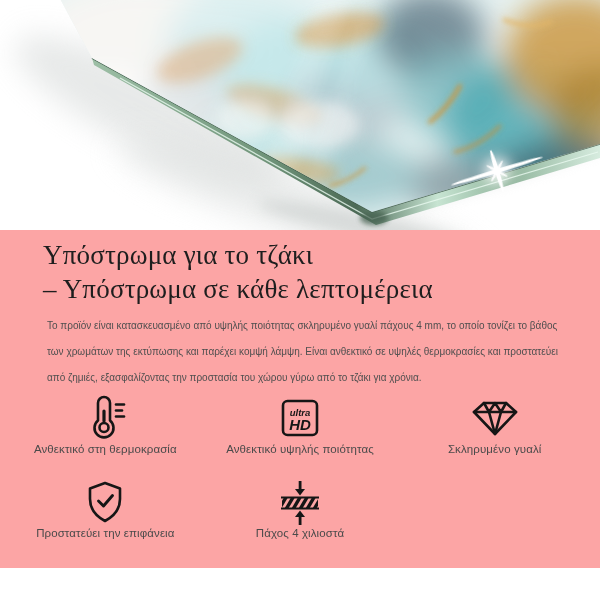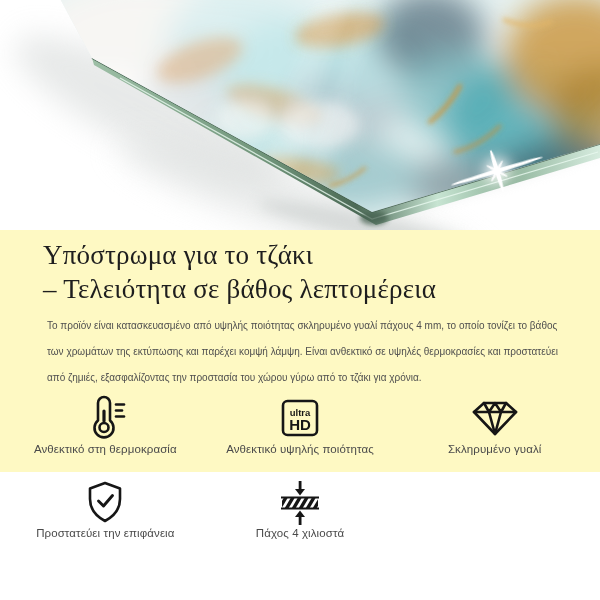--- a/index.html
+++ b/index.html
@@ -1,41 +1,41 @@
 <!DOCTYPE html>
 <html lang="el"><head>
 <meta charset="utf-8">
 <style>
   html,body{margin:0;padding:0;background:#ffffff;}
   body{
     width:600px;height:600px;overflow:hidden;
     font-family:"Liberation Sans","DejaVu Sans",sans-serif;
     -webkit-font-smoothing:antialiased;
   }
-  .page{width:600px;height:472px;background:#fef9c3;position:relative;}
+  .page{width:600px;height:568px;background:#fca5a5;position:relative;}
   .hero{width:600px;height:230px;overflow:hidden;position:relative;background:#ffffff;}
   .hero svg{display:block;}
   .content{padding:0 36px 0 43px;}
   .title{
     font-family:"Liberation Serif","DejaVu Serif",serif;
     font-weight:400;
     font-size:27px;line-height:34px;
     color:#1e1e1e;margin:8px 0 0;letter-spacing:.2px;
   }
   .title .t-line{display:block;}
   .desc{
     font-size:10px;line-height:26px;color:#4f4f4f;
     margin:7px 4px 0;max-width:527px;
   }
   .features{
     display:grid;grid-template-columns:repeat(3,1fr);
     margin:2px 8px 0;row-gap:22px;
   }
   .feature{text-align:center;}
-  .feature-icon{height:50px;display:flex;align-items:center;justify-content:center;}
+  .feature-icon{height:50px;display:flex;align-items:center;justify-content:center;font-style:italic;}
   .feature-label{font-size:11.5px;color:#4a4a4a;letter-spacing:.1px;}
   .ico{stroke:#161616;fill:none;stroke-width:2.6;stroke-linecap:round;stroke-linejoin:round;}
   .ico-fill{fill:#161616;stroke:none;}
   .badge-txt{font-family:"Liberation Sans","DejaVu Sans",sans-serif;font-weight:700;fill:#161616;}
 </style>
 </head>
 <body>
 
 <div class="page">
 
@@ -123,21 +123,21 @@
         <ellipse rx="12" ry="1.4" transform="rotate(45)" fill="#ffffff" opacity="0.9"></ellipse>
         <ellipse rx="12" ry="1.4" transform="rotate(-45)" fill="#ffffff" opacity="0.9"></ellipse>
         <circle r="3" fill="#ffffff"></circle>
       </g>
     </svg>
   </div>
 
   <div class="content">
     <h1 class="title">
       <span class="t-line">Υπόστρωμα για το τζάκι</span>
-      <span class="t-line">– Τελειότητα σε βάθος λεπτομέρεια</span>
+      <span class="t-line">– Υπόστρωμα σε κάθε λεπτομέρεια</span>
     </h1>
     <p class="desc">Το προϊόν είναι κατασκευασμένο από υψηλής ποιότητας σκληρυμένο γυαλί πάχους 4 mm, το οποίο τονίζει το βάθος των χρωμάτων της εκτύπωσης και παρέχει κομψή λάμψη. Είναι ανθεκτικό σε υψηλές θερμοκρασίες και προστατεύει από ζημιές, εξασφαλίζοντας την προστασία του χώρου γύρω από το τζάκι για χρόνια.</p>
   </div>
 
   <div class="features">
 
     <div class="feature">
       <div class="feature-icon">
         <svg width="48" height="48" viewBox="0 0 48 48">
           <g class="ico">

